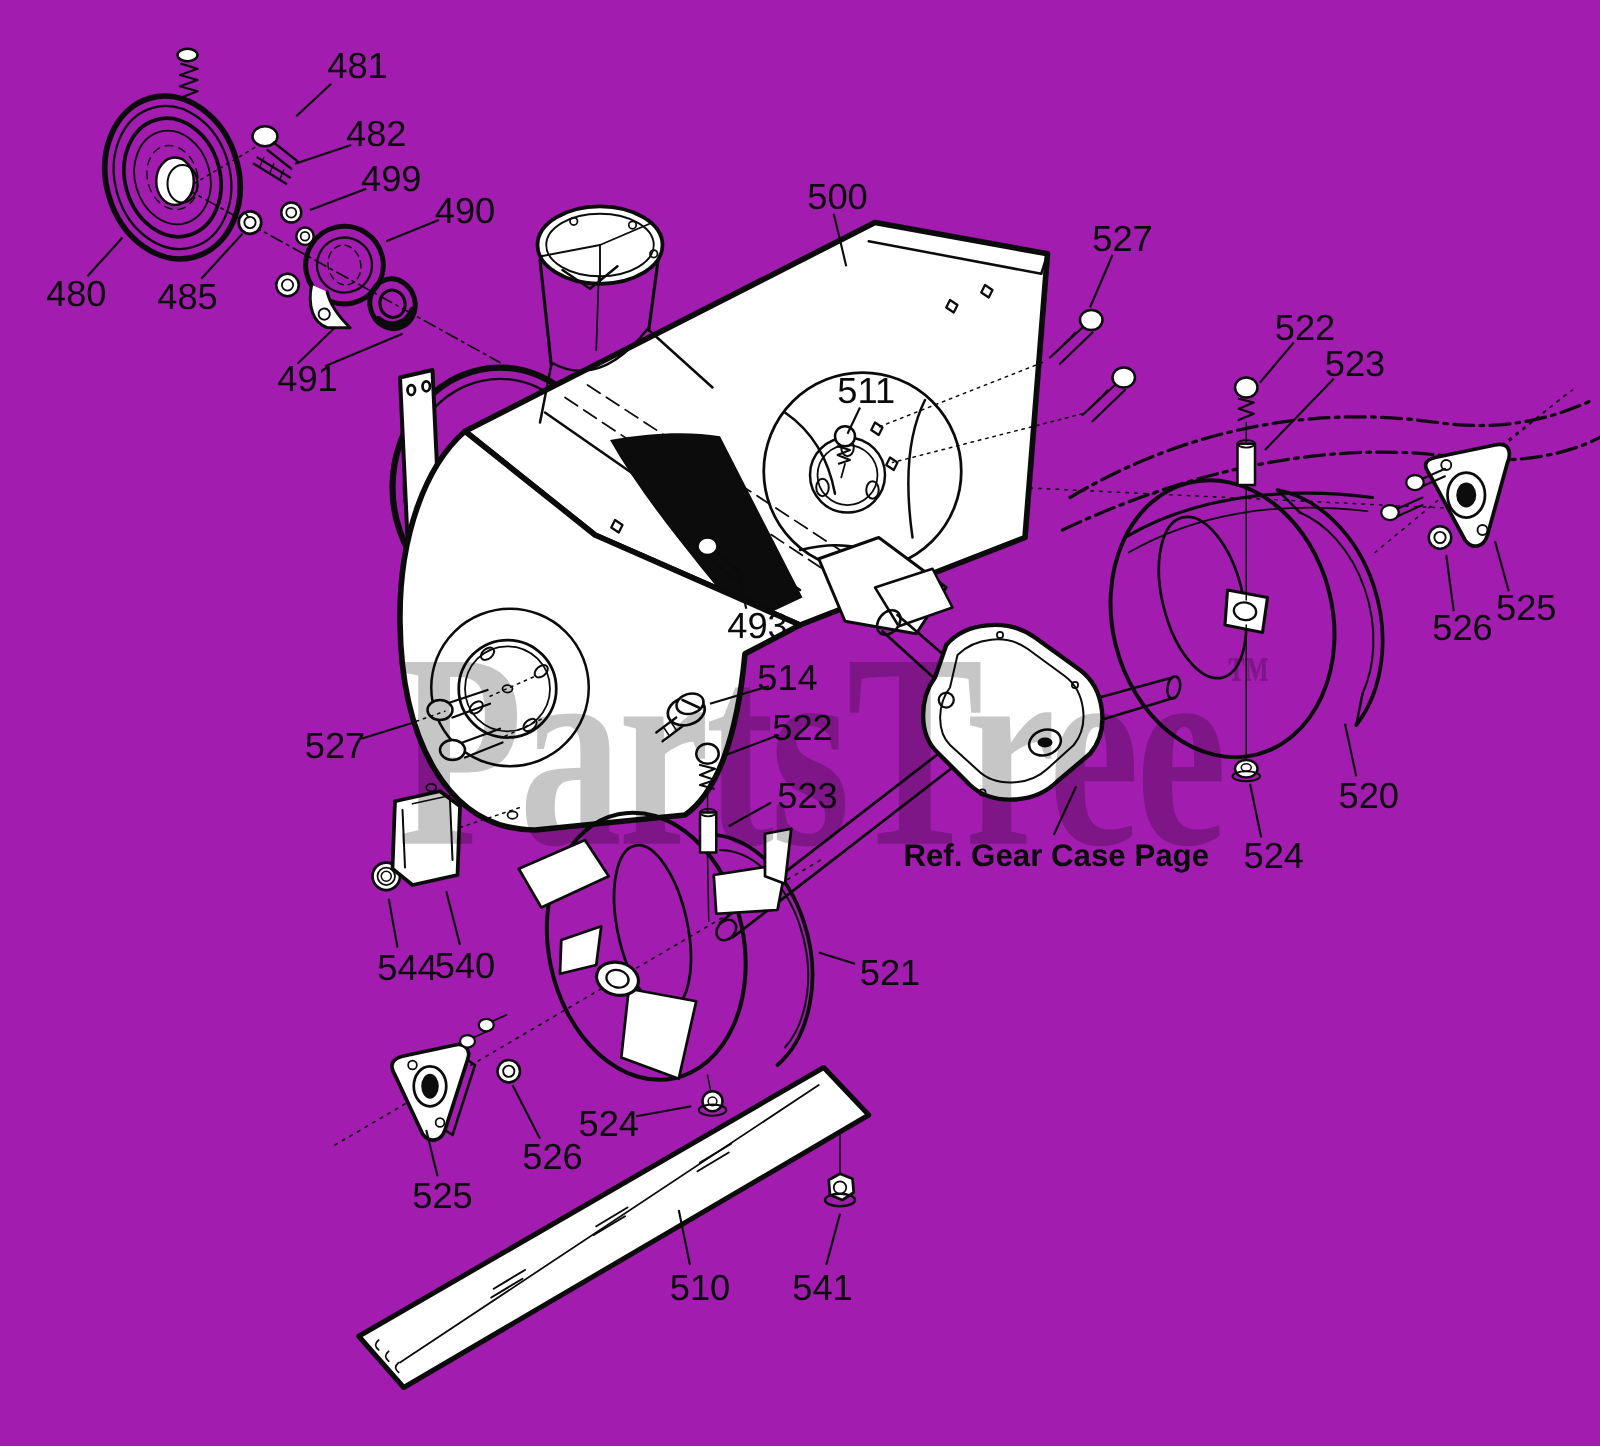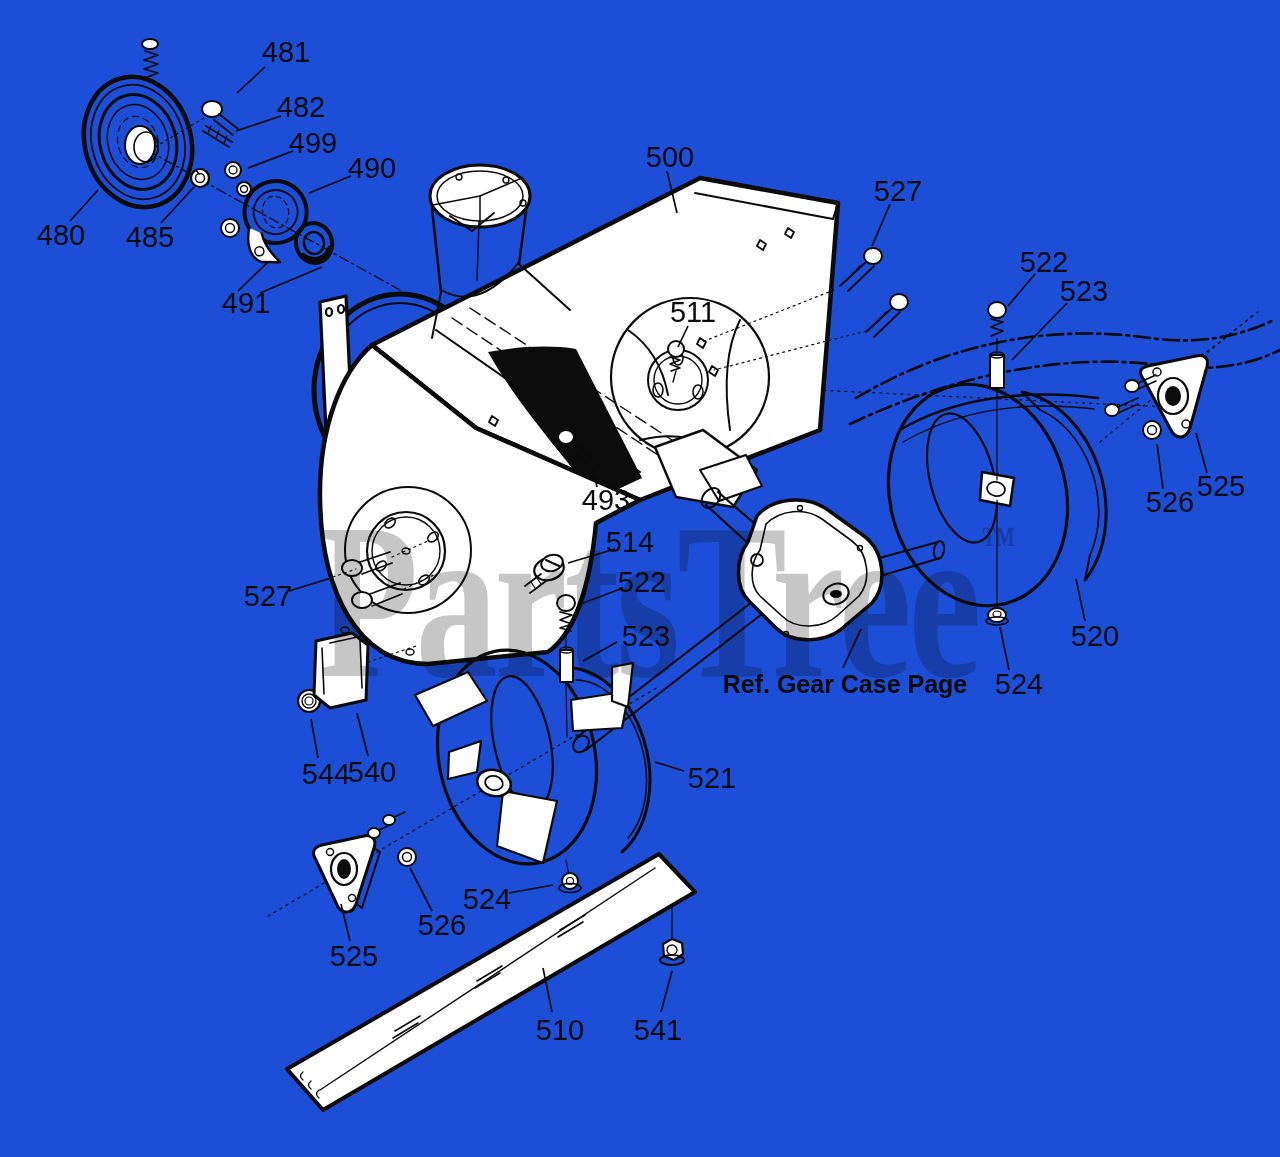--- a/index.html
+++ b/index.html
@@ -1,16 +1,16 @@
 <!DOCTYPE html>
 <html><head>
 <meta charset="utf-8">
 <style>
   html,body{margin:0;padding:0;background:#fff;}
-  .stage{position:relative;width:1280px;height:1157px;background:#1d4ed8;overflow:hidden;}
+  .stage{position:relative;width:1280px;height:1157px;background:#a21caf;overflow:hidden;}
   .stage svg{position:absolute;left:0;top:0;}
   .art{fill:none;stroke:#0b0b0b;stroke-width:2.2;stroke-linecap:round;stroke-linejoin:round;}
   .callout{font-family:"Liberation Sans",sans-serif;font-size:29px;font-weight:400;fill:#0b0b0b;stroke:none;text-anchor:middle;}
   .note-text{font-family:"Liberation Sans",sans-serif;font-size:25px;font-weight:700;fill:#0b0b0b;stroke:none;text-anchor:middle;}
   .leader{stroke:#0b0b0b;stroke-width:1.7;fill:none;}
   .watermark{
     position:absolute;left:318px;top:490px;height:230px;
     font-family:"Liberation Serif",serif;font-weight:700;font-size:222px;line-height:1;
     color:#c6c6c6;letter-spacing:-4px;white-space:nowrap;
     transform:scaleX(0.74);transform-origin:left top;

